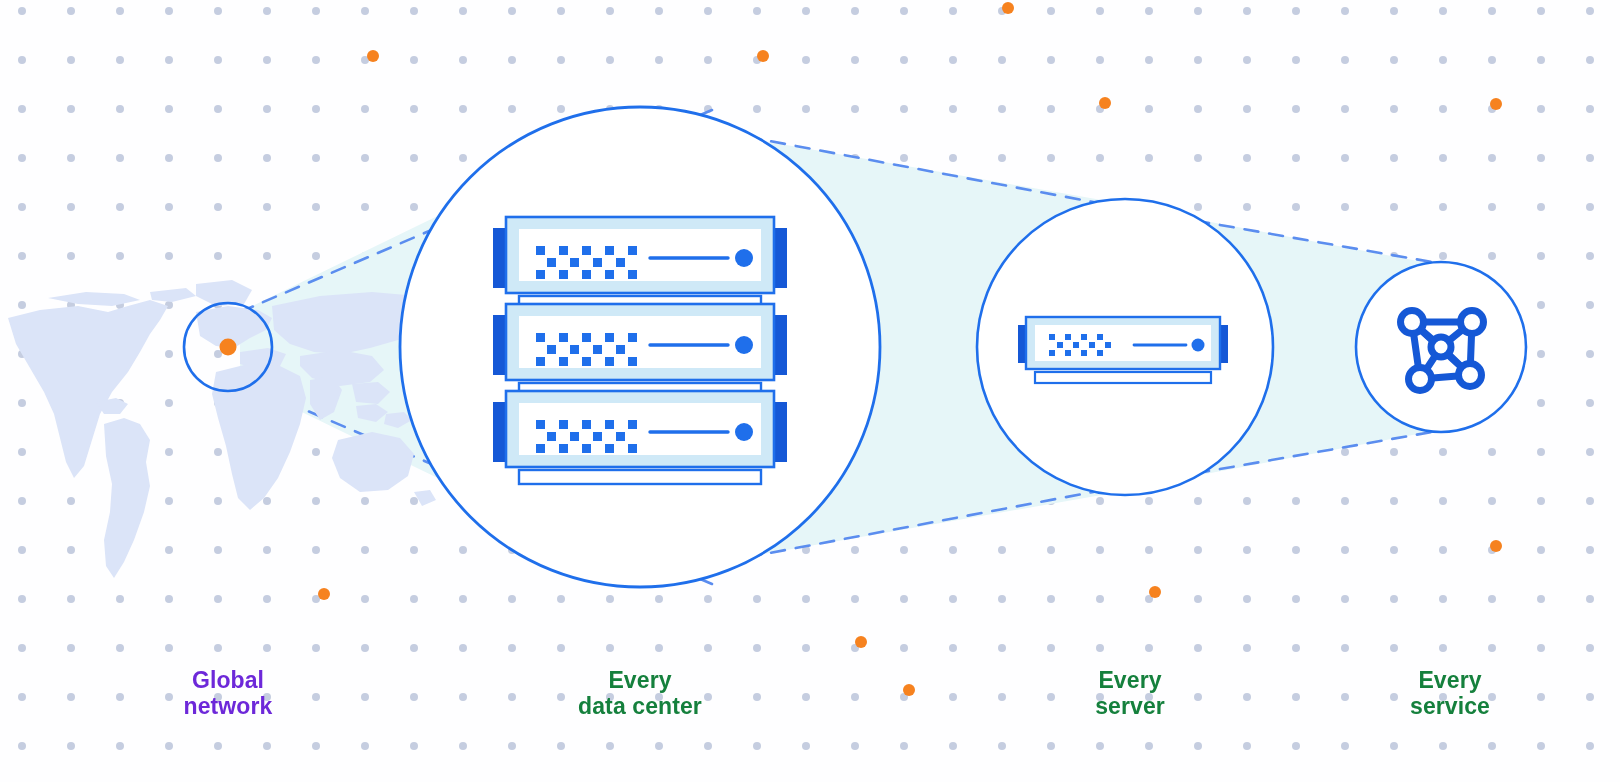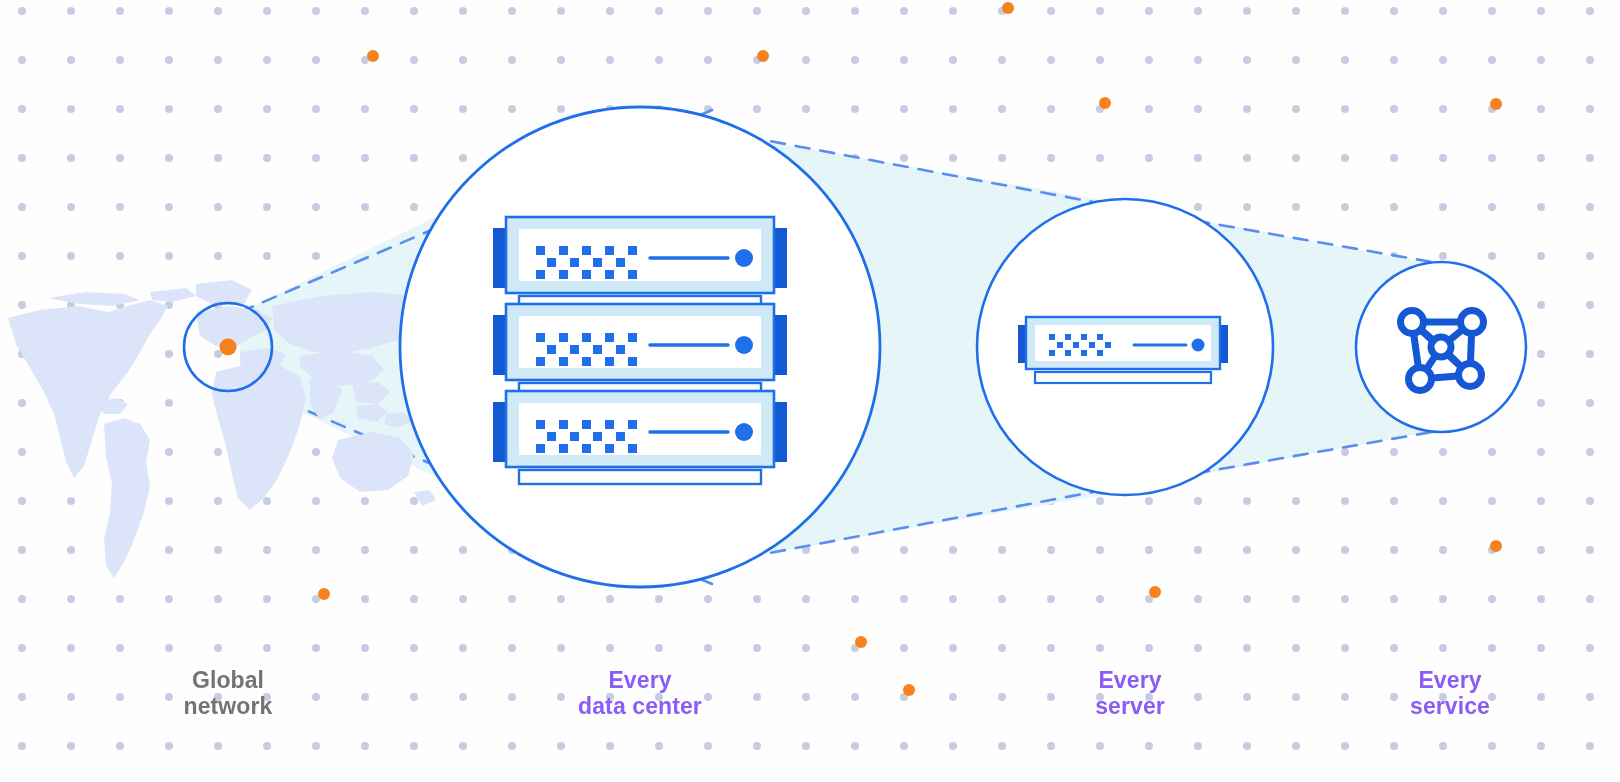--- a/index.html
+++ b/index.html
@@ -18,23 +18,23 @@
   #scene { position: absolute; inset: 0; }
   .label {
     position: absolute;
     text-align: center;
     font-family: "Liberation Sans", sans-serif;
     font-size: 23px;
     font-weight: 700;
     line-height: 1.12;
     letter-spacing: 0.1px;
     white-space: pre-line;
-    color: #8b5cf6;
+    color: #15803d;
   }
-  .label.accent { color: #737373; }
+  .label.accent { color: #6d28d9; }
   #label-global     { left: 128px;  top: 668px; width: 200px; }
   #label-datacenter { left: 540px;  top: 668px; width: 200px; }
   #label-server     { left: 1030px; top: 668px; width: 200px; }
   #label-service    { left: 1350px; top: 668px; width: 200px; }
 </style>
 </head>
 <body>
 
 <div id="stage">
 

